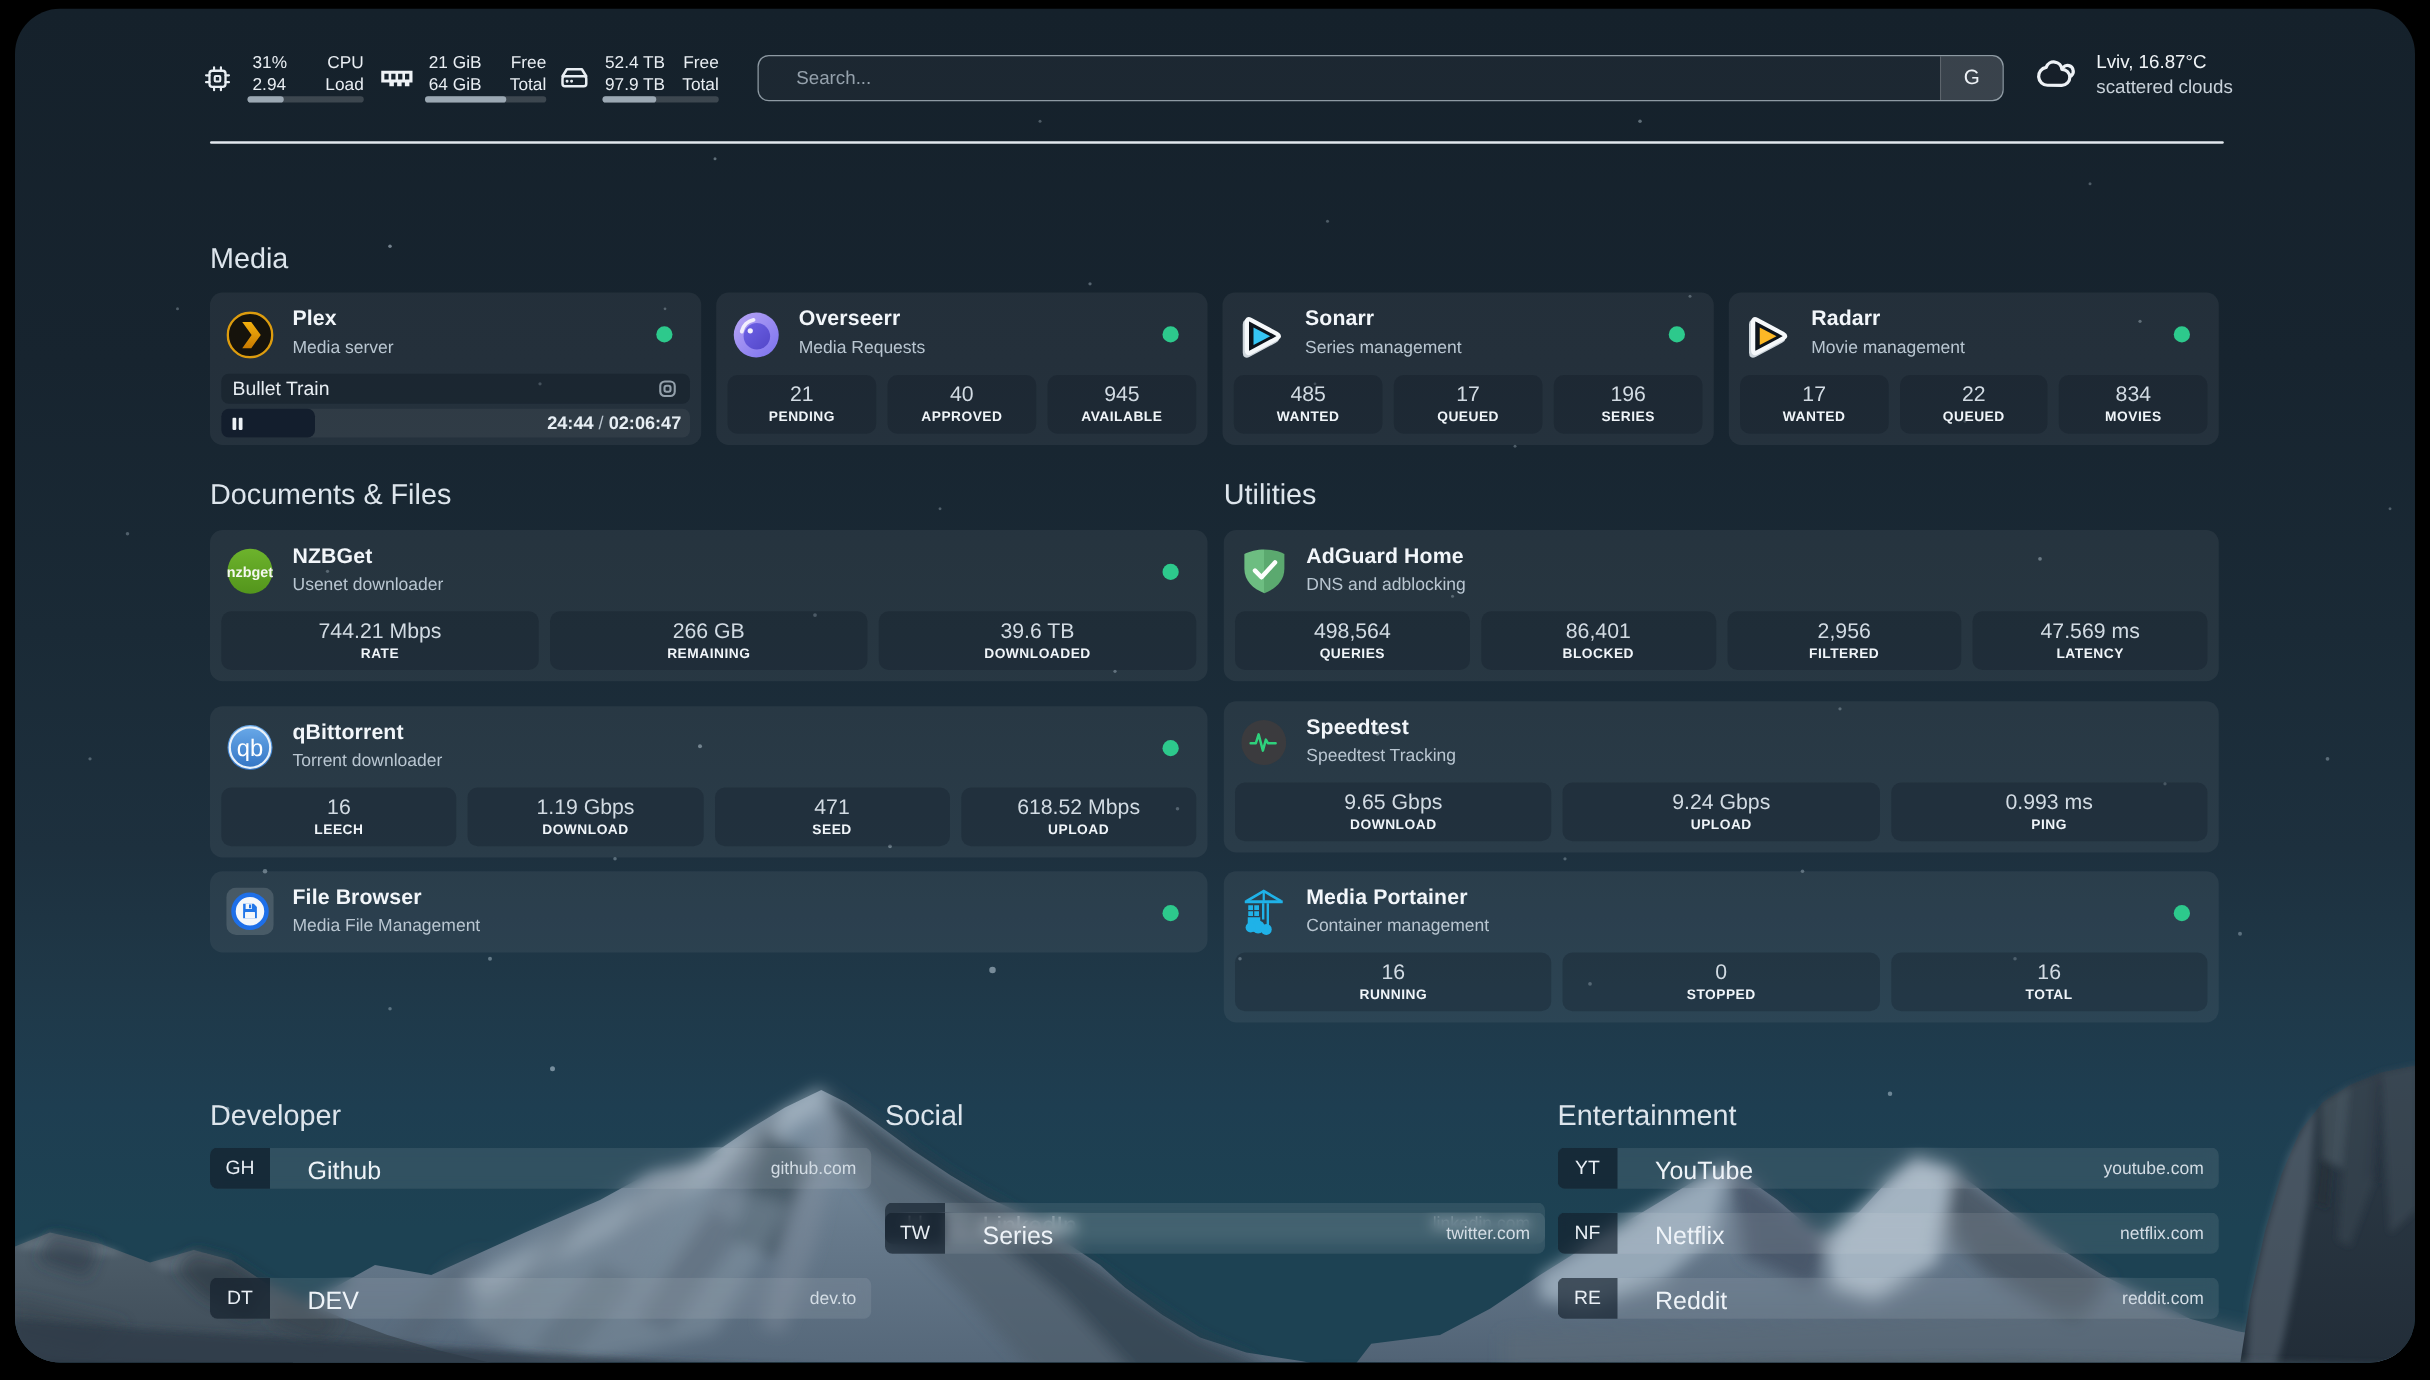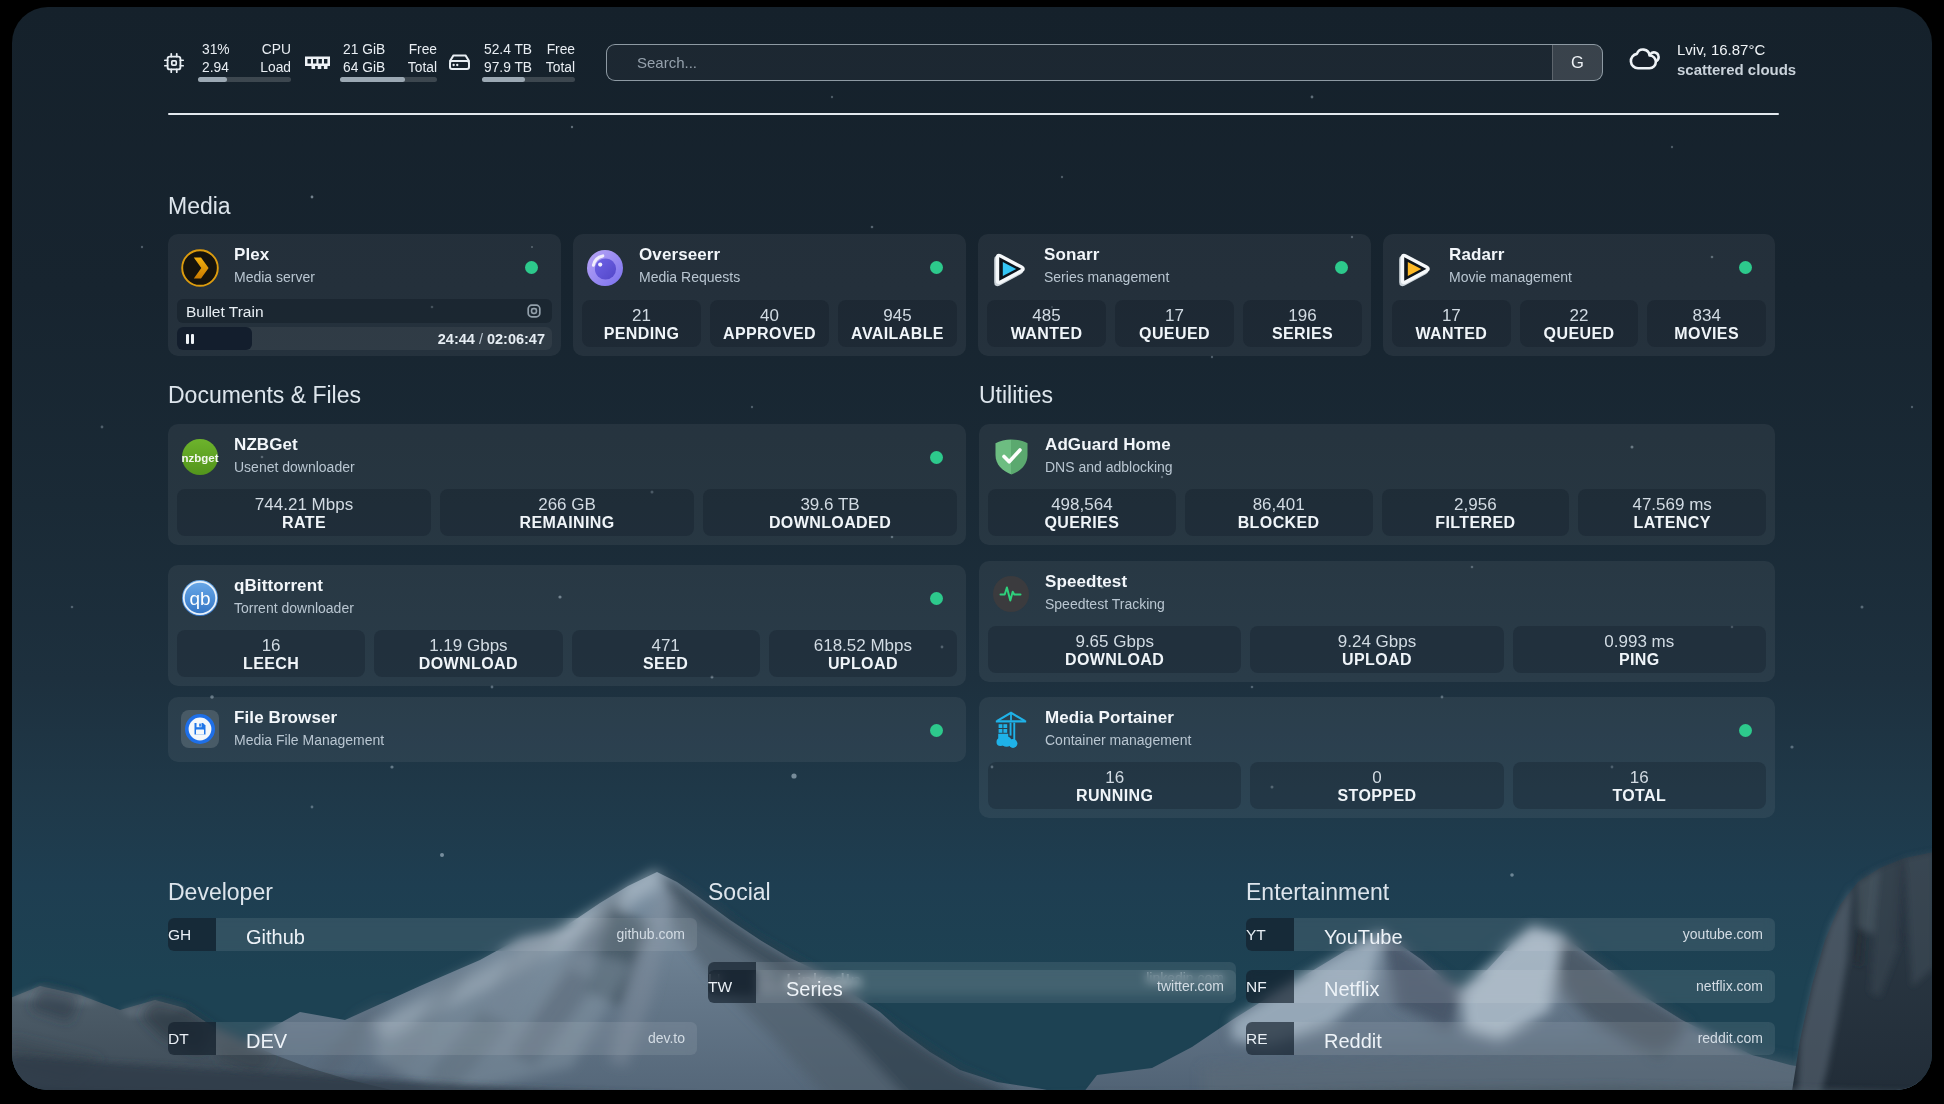--- a/index.html
+++ b/index.html
@@ -25,44 +25,44 @@
 }
 #search .ph { position:absolute; left:30px; top:9px; font-size:15px; color:#95a1ac; }
 #search .g {
   position:absolute; right:0; top:0; bottom:0; width:50px;
   background:rgba(255,255,255,0.13); border-left:1px solid rgba(255,255,255,0.18);
   border-radius:0 7px 7px 0; color:#eef2f6; font-size:16.5px;
   display:flex; align-items:center; justify-content:center;
 }
 #weather { position:absolute; left:1665px; top:33px; font-size:15px; line-height:19.5px; }
 #weather .l1 { color:#f0f4f7; }
-#weather .l2 { color:#c9d2da;font-weight:bold; }
+#weather .l2 { color:#c9d2da; }
 #divider { position:absolute; left:156px; top:106px; width:1611px; height:2px; background:#e2e8ee; border-radius:1px; }
 
 .heading { position:absolute; font-size:23px; font-weight:500; color:#dde5ec; letter-spacing:0; line-height:28px; }
 .card { position:absolute; border-radius:10px; background:rgba(255,255,255,0.06); }
 .card .icon { position:absolute; left:13px; top:15px; }
 .card .title { position:absolute; left:66px; top:11px; font-size:17px; font-weight:700; color:#f2f6fa; letter-spacing:0.1px; }
 .card .subtitle { position:absolute; left:66px; top:35px; font-size:14px; color:#b9c6d1; }
 .card .dot { position:absolute; right:23px; top:27px; width:13px; height:13px; border-radius:50%; background:#2dc98c; }
 .stats { position:absolute; left:9px; right:9px; bottom:9px; height:47px; display:flex; gap:9px; }
 .stat { flex:1; background:rgba(8,18,28,0.24); border-radius:8px; text-align:center; padding-top:5px; }
 .stat .n { font-size:17px; color:#d2dbe3; line-height:21px; }
-.stat .l { font-size:16px; font-weight:700; color:#f0f5f9; letter-spacing:0.4px; line-height:16px; }
+.stat .l { font-size:11px; font-weight:700; color:#f0f5f9; letter-spacing:0.4px; line-height:16px; }
 
 .mrow1 { position:absolute; left:9px; right:9px; top:65px; height:24px; border-radius:6px; background:rgba(8,18,28,0.30); }
 .mrow1 .mt { position:absolute; left:9px; top:4px; font-size:15.5px; color:#e8eef3; }
 .mrow2 { position:absolute; left:9px; right:9px; top:93px; height:23px; border-radius:6px; background:rgba(255,255,255,0.05); }
 .mrow2 .fill { position:absolute; left:0; top:0; width:75px; height:23px; border-radius:6px; background:#131e2d; }
 .mrow2 .time { position:absolute; right:7px; top:4px; font-size:14.5px; font-weight:600; color:#e6edf3; }
 .mrow2 .time i { font-style:normal; font-weight:400; color:#b9c4cf; }
 
 .bmrow { position:absolute; height:33px; border-radius:6px; background:rgba(255,255,255,0.09); backdrop-filter:blur(5px); }
 .bmrow .ab { position:absolute; left:0; top:0; width:48px; height:33px; border-radius:6px 0 0 6px;
-  background:rgba(7,19,32,0.62); color:#e9eff5; font-size:15.5px; text-align:left; line-height:33px; }
+  background:rgba(7,19,32,0.62); color:#e9eff5; font-size:15.5px; text-align:center; line-height:33px; }
 .bmrow .nm { position:absolute; left:78px; top:8px; font-size:20px; color:#eef3f8; }
 .bmrow .dm { position:absolute; right:12px; top:8px; font-size:14px; color:#d3dce4; }
 </style>
 </head>
 <body>
 <div id="page">
 <svg id="bgsvg" viewBox="0 0 1920 1083">
 <defs>
 <linearGradient id="gMain" x1="0" y1="0" x2="0" y2="1">
           <stop offset="0" stop-color="#7e93a5"></stop>

